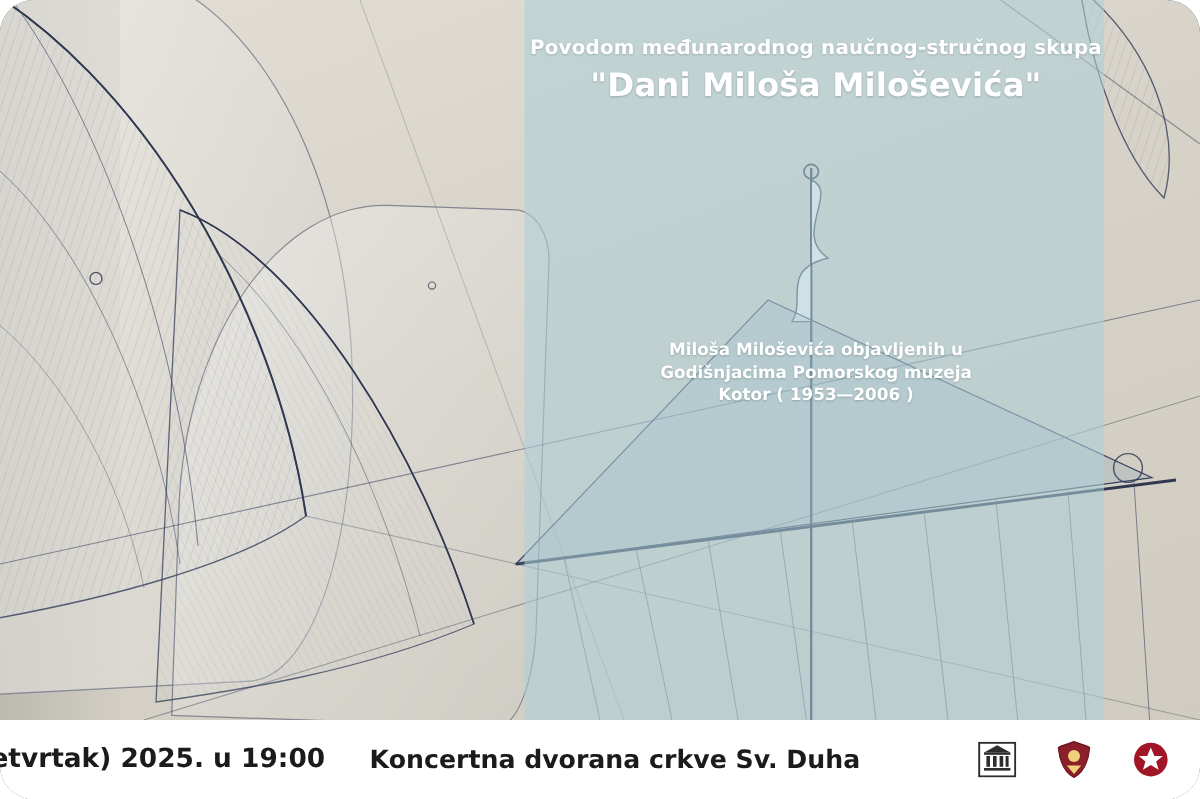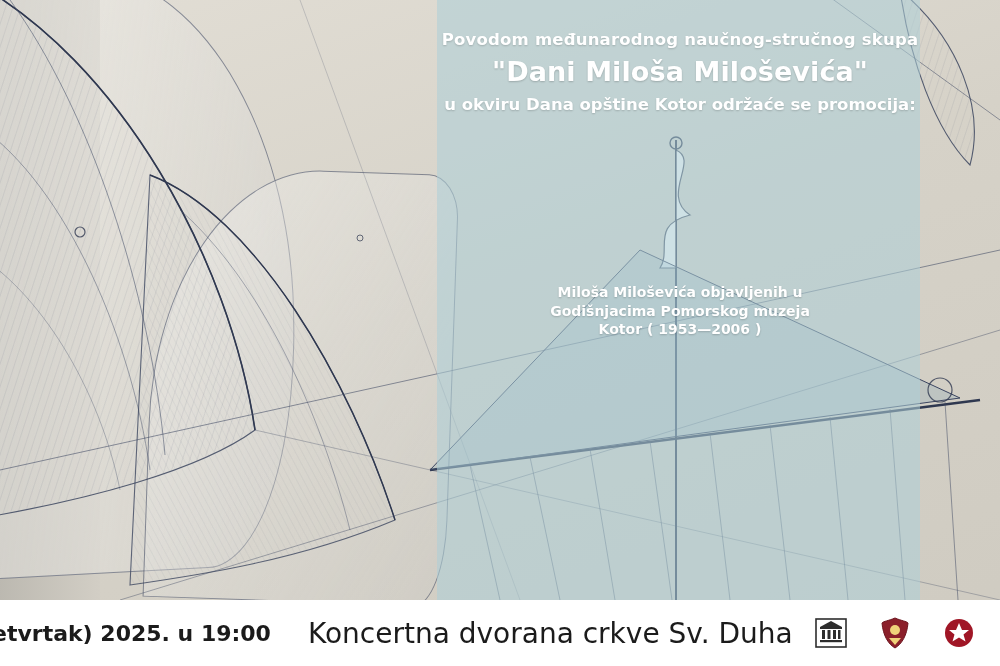--- a/index.html
+++ b/index.html
@@ -12,20 +12,21 @@
     height: 666px;
     overflow: hidden;
     font-family: "DejaVu Sans", sans-serif;
   }
   .poster {
     position: relative;
     width: 1000px;
     height: 666px;
     overflow: hidden;
     background: #14532d;
+    border-radius: 28px;
   }
 
   
   .bg {
     position: absolute;
     inset: 0;
     background: linear-gradient(160deg, #e2ded5 0%, #d6d2c8 45%, #cfcbc1 100%);
   }
   .bg-left-band {
     position: absolute;
@@ -149,22 +150,22 @@
     font-size: 22px;
     font-weight: bold;
     color: #1b1b1b;
     white-space: nowrap;
   }
   .foot-venue {
     position: absolute;
     left: 308px;
     top: 50%;
     transform: translateY(-50%);
-    font-size: 28px;
-    font-weight: normal;
+    font-size: 21px;
+    font-weight: bold;
     color: #1b1b1b;
     white-space: nowrap;
   }
   .logos {
     position: absolute;
     right: 24px;
     top: 50%;
     transform: translateY(-50%);
     display: flex;
     align-items: center;
@@ -239,21 +240,20 @@
         <circle cx="360" cy="238" r="3" fill="none" stroke="#2f3850" stroke-width="1" opacity="0.7"></circle>
       </svg>
     </div>
   </div>
 
   <div class="panel"></div>
 
   <div class="text-layer">
     <div class="t-top1">Povodom međunarodnog naučnog-stručnog skupa</div>
     <div class="t-top2">"Dani Miloša Miloševića"</div>
-    <div class="t-top3">u okviru Dana opštine Kotor održaće se promocija:</div>
 
     <div class="t-sub" style="white-space: pre-line;">Miloša Miloševića objavljenih u
 Godišnjacima Pomorskog muzeja
 Kotor ( 1953—2006 )</div>
   </div>
 
   <div class="footer">
     <div class="foot-date">etvrtak) 2025. u 19:00</div>
     <div class="foot-venue">Koncertna dvorana crkve Sv. Duha</div>
 

